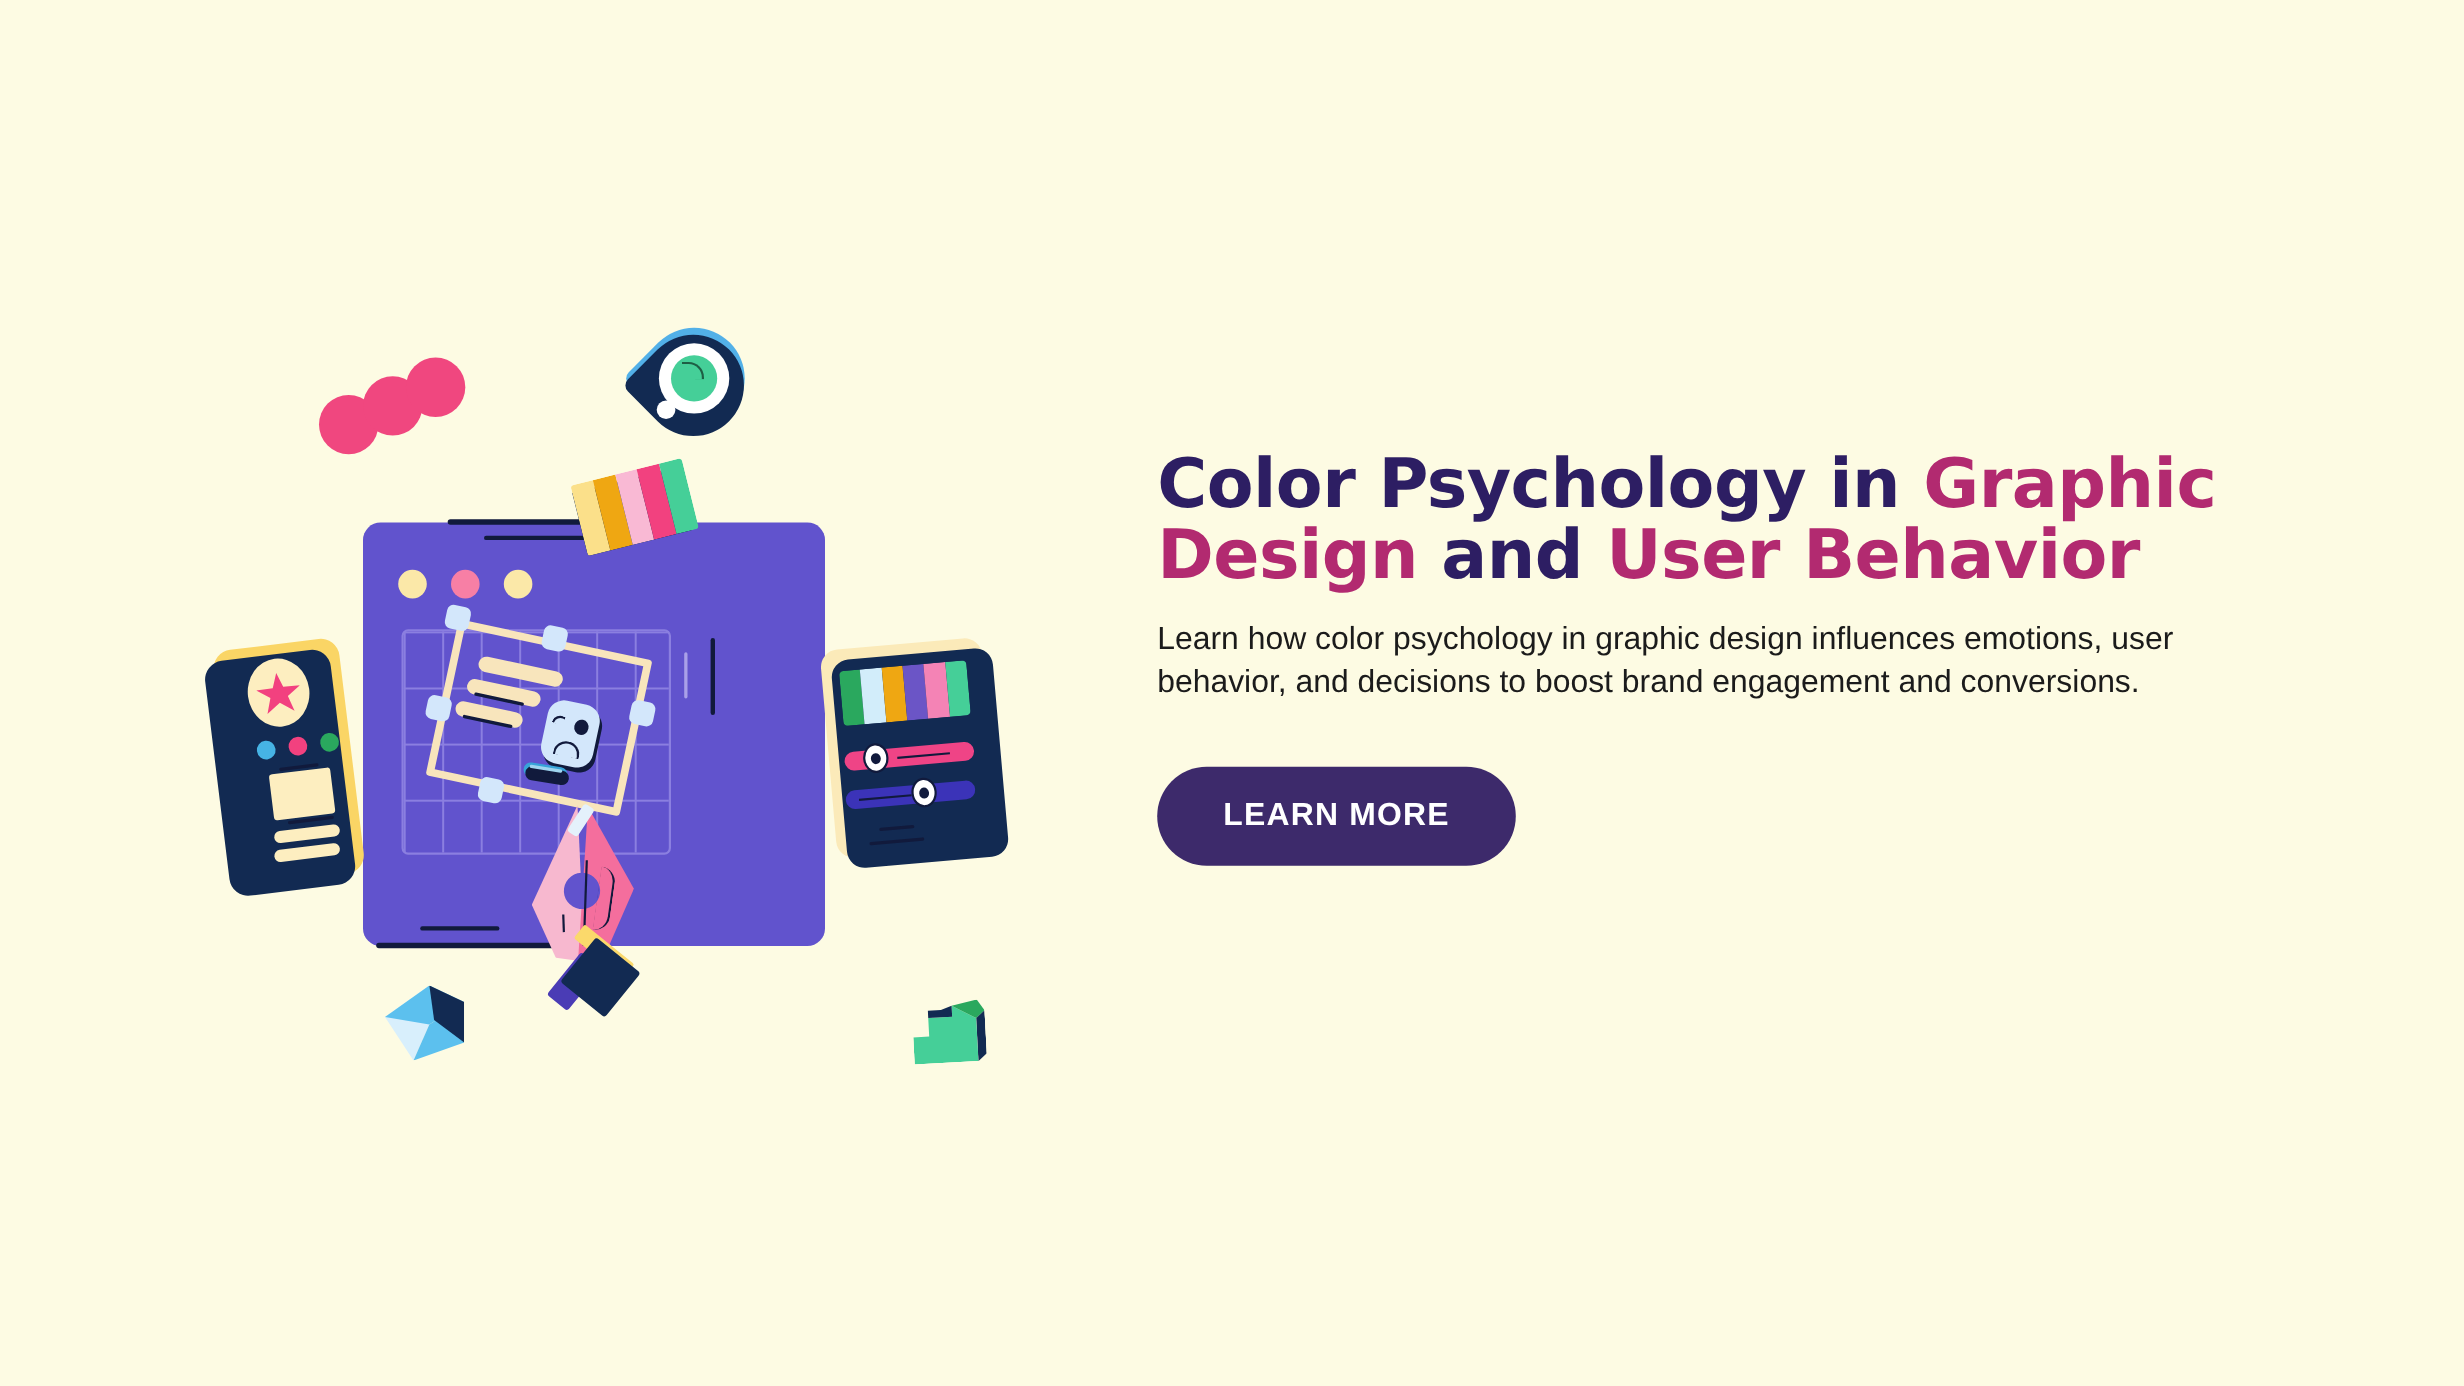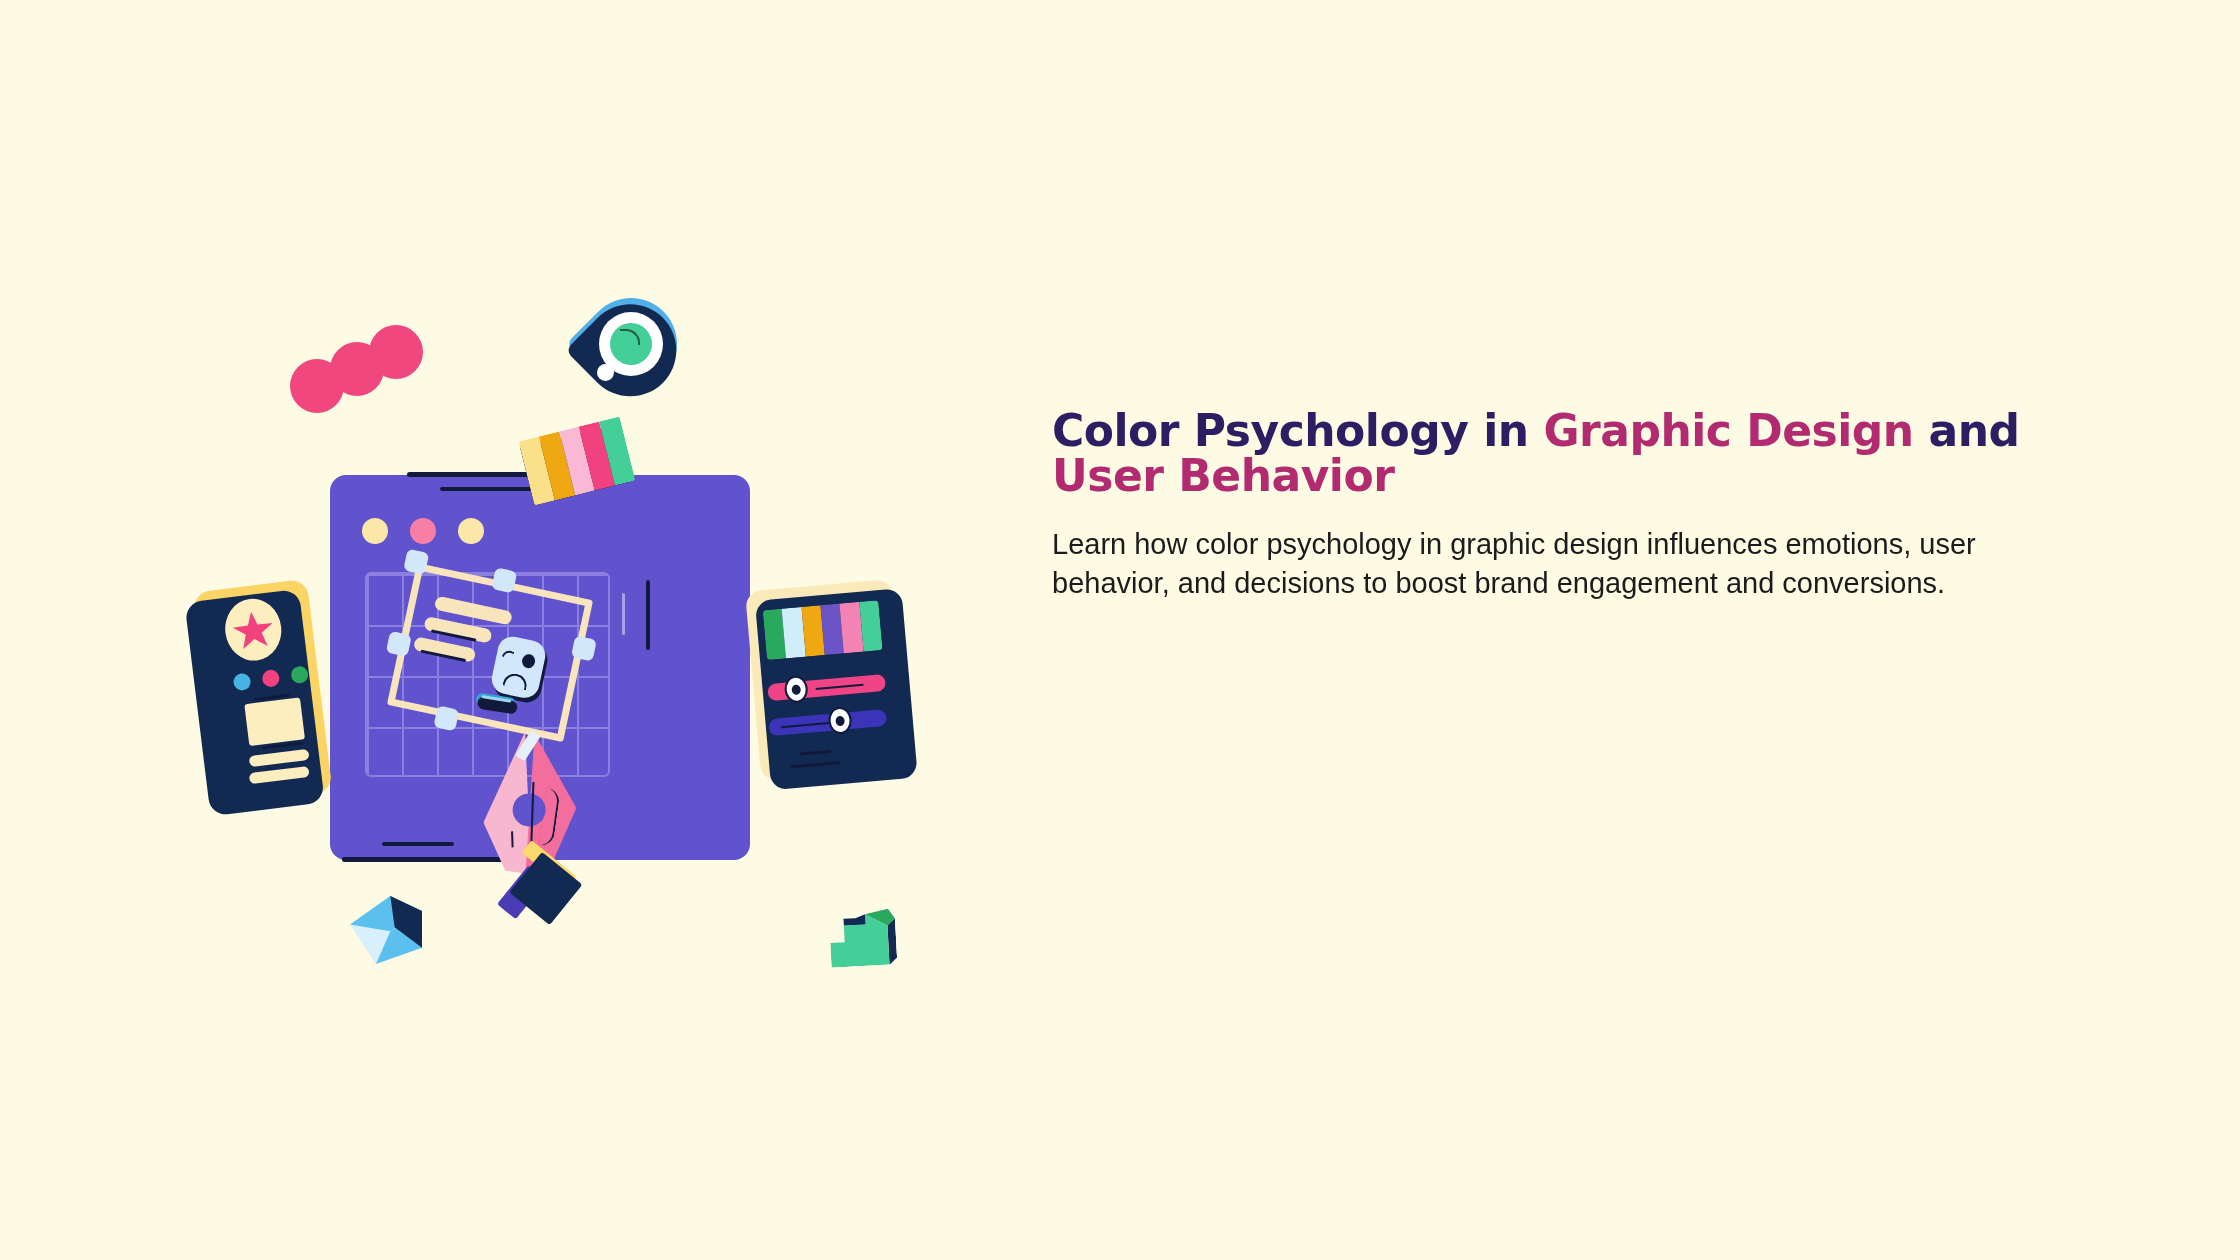--- a/index.html
+++ b/index.html
@@ -393,21 +393,21 @@
 
   
   .content {
     position: absolute;
     left: 1052px; top: 408px;
     width: 980px;
   }
   .headline {
     font-family: "DejaVu Sans", sans-serif;
     font-weight: bold;
-    font-size: 44px;
+    font-size: 62px;
     line-height: 1.03;
     letter-spacing: -0.5px;
     margin-bottom: 26px;
   }
   .headline .seg-dark { color: #2d1e63; }
   .headline .seg-pink { color: #b22a70; }
 
   .subtitle {
     font-family: "Liberation Sans", sans-serif;
     font-size: 29px;
@@ -556,15 +556,16 @@
       <span class="st-f4"></span>
     </div>
 
   </div>
 
   <div class="content">
     <h1 class="headline"><span class="seg-dark">Color Psychology in</span> <span class="seg-pink">Graphic Design</span> <span class="seg-dark">and</span> <span class="seg-pink">User</span> <span class="seg-pink">Behavior</span></h1>
 
     <p class="subtitle">Learn how color psychology in graphic design influences emotions, user behavior, and decisions to boost brand engagement and conversions.</p>
 
+    <button class="cta-button">LEARN MORE</button>
   </div>
 
 </div>
 
 </body></html>

